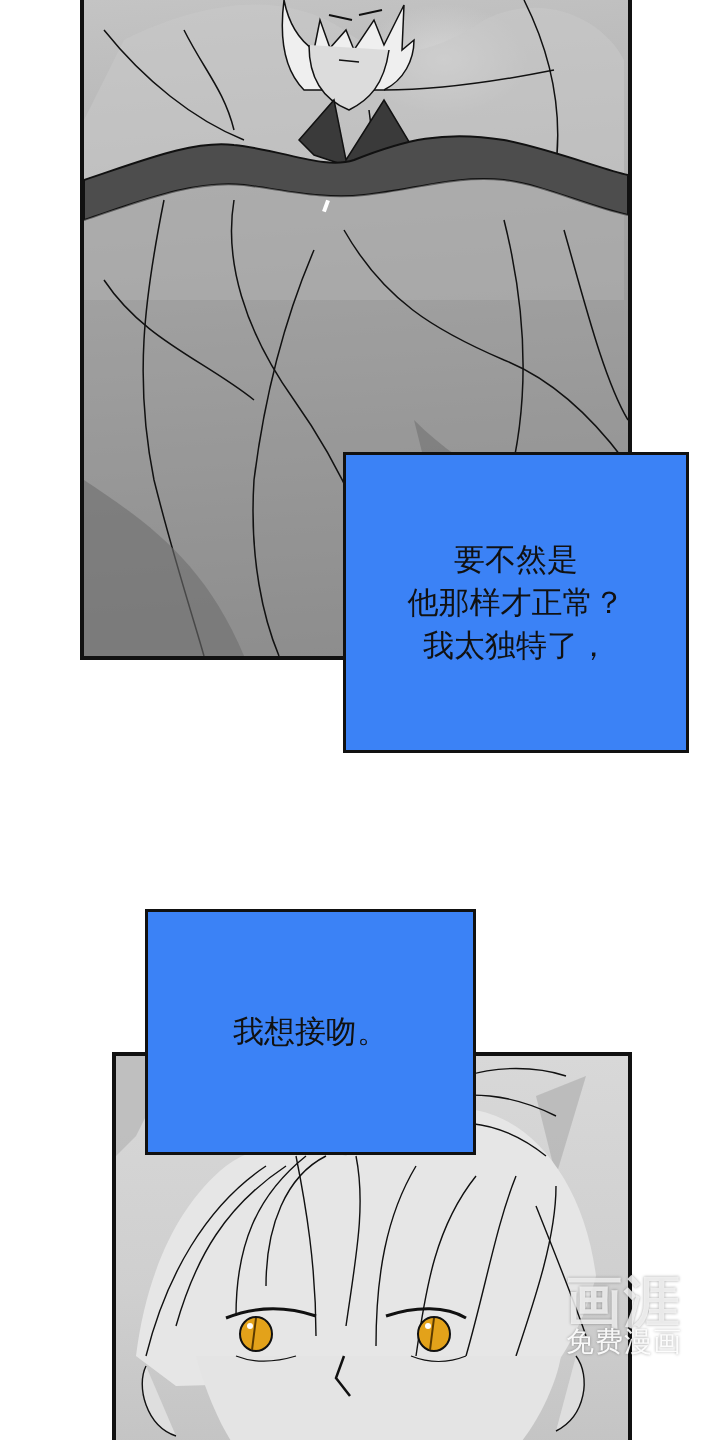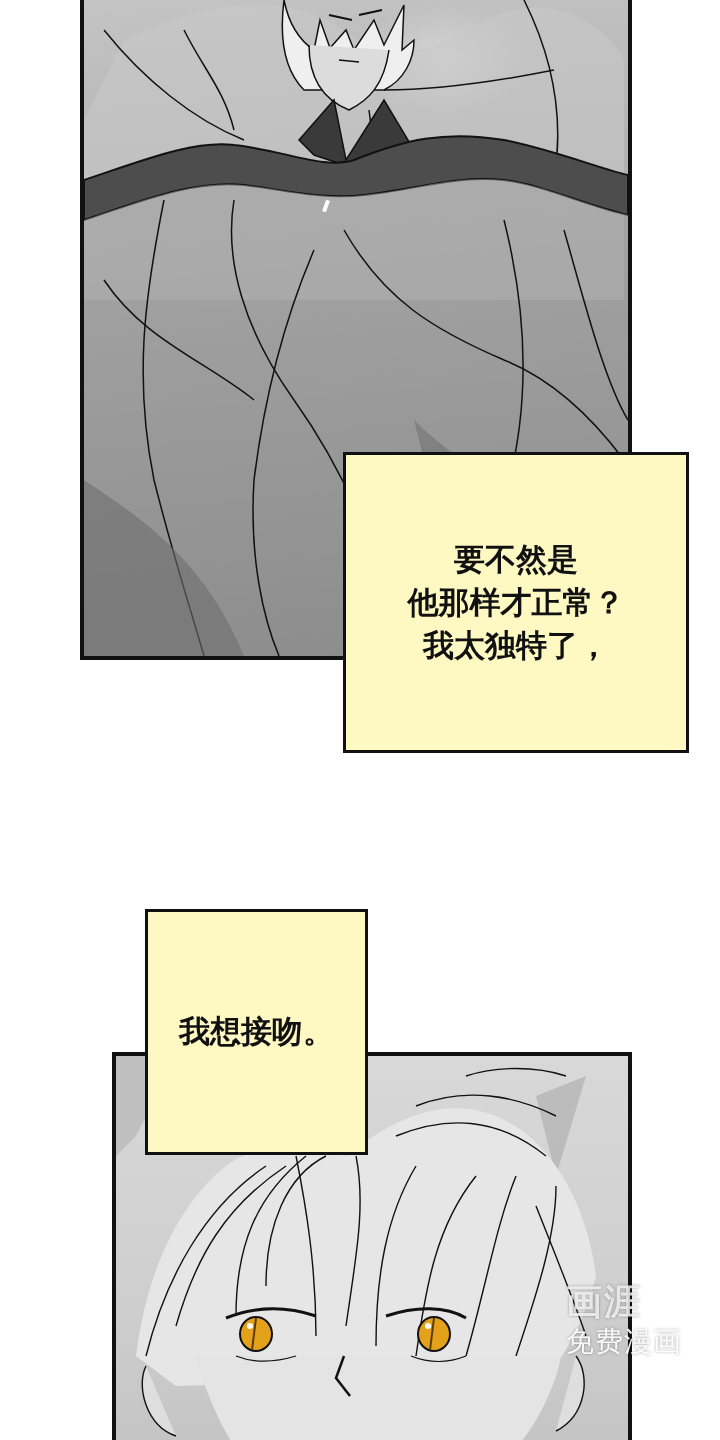--- a/index.html
+++ b/index.html
@@ -17,34 +17,34 @@
     background:
       radial-gradient(ellipse 120px 80px at 360px 60px, #d6d6d6 0%, rgba(214,214,214,0) 70%),
       linear-gradient(175deg, #c4c4c4 0%, #b2b2b2 30%, #9a9a9a 60%, #7a7a7a 100%);
   }
   #panel-bottom {
     left: 112px; top: 1052px; width: 520px; height: 400px;
     background: linear-gradient(180deg, #d8d8d8 0%, #cfcfcf 60%, #c4c4c4 100%);
   }
   .caption {
     position: absolute; box-sizing: border-box;
-    background: #fef9c3; border: 3px solid #111;
+    background: #3b82f6; border: 3px solid #111;
     display: flex; align-items: center; justify-content: center;
-    text-align: center; color: #111; font-weight: bold;
+    text-align: center; color: #111; font-weight: normal;
   }
   #caption-1 { left: 343px; top: 452px; width: 346px; height: 301px; font-size: 31px; line-height: 43px; }
   #caption-1 .line { display: block; white-space: nowrap; }
-  #caption-2 { left: 145px; top: 909px; width: 223px; height: 246px; font-size: 31px; }
+  #caption-2 { left: 145px; top: 909px; width: 331px; height: 246px; font-size: 31px; }
   svg { position: absolute; left: 0; top: 0; }
   #watermark {
     position: absolute; left: 566px; top: 1276px; width: 124px; height: 96px;
     color: rgba(255,255,255,0.92);
     text-shadow: 0 0 3px rgba(0,0,0,0.35);
   }
-  #watermark .big { display:block; font-size: 36px; font-weight: bold; letter-spacing: 2px; line-height: 52px; color: rgba(245,245,245,0.85); }
+  #watermark .big { display:block; font-size: 56px; font-weight: bold; letter-spacing: 2px; line-height: 52px; color: rgba(245,245,245,0.85); }
   #watermark .small { display:block; font-size: 28px; line-height: 28px; letter-spacing: 1px; }
 </style>
 </head>
 <body>
 
 <div class="panel" id="panel-top">
   <svg width="544" height="656" viewBox="0 0 544 656">
 
     <path d="M40 40 C120 0 200 -10 260 30 C300 60 340 60 400 20 C460 -10 520 20 540 60 L540 300 L0 300 L0 120 Z" fill="#c8c8c8" opacity="0.6"></path>
 

